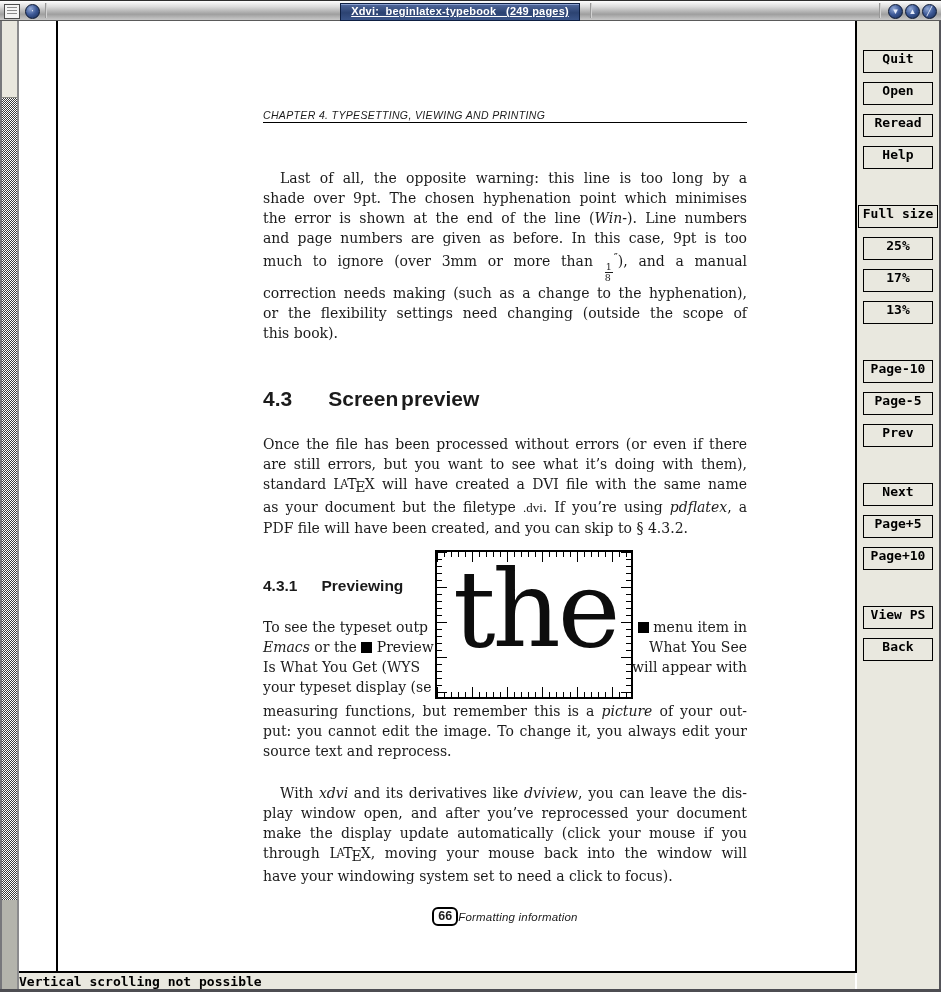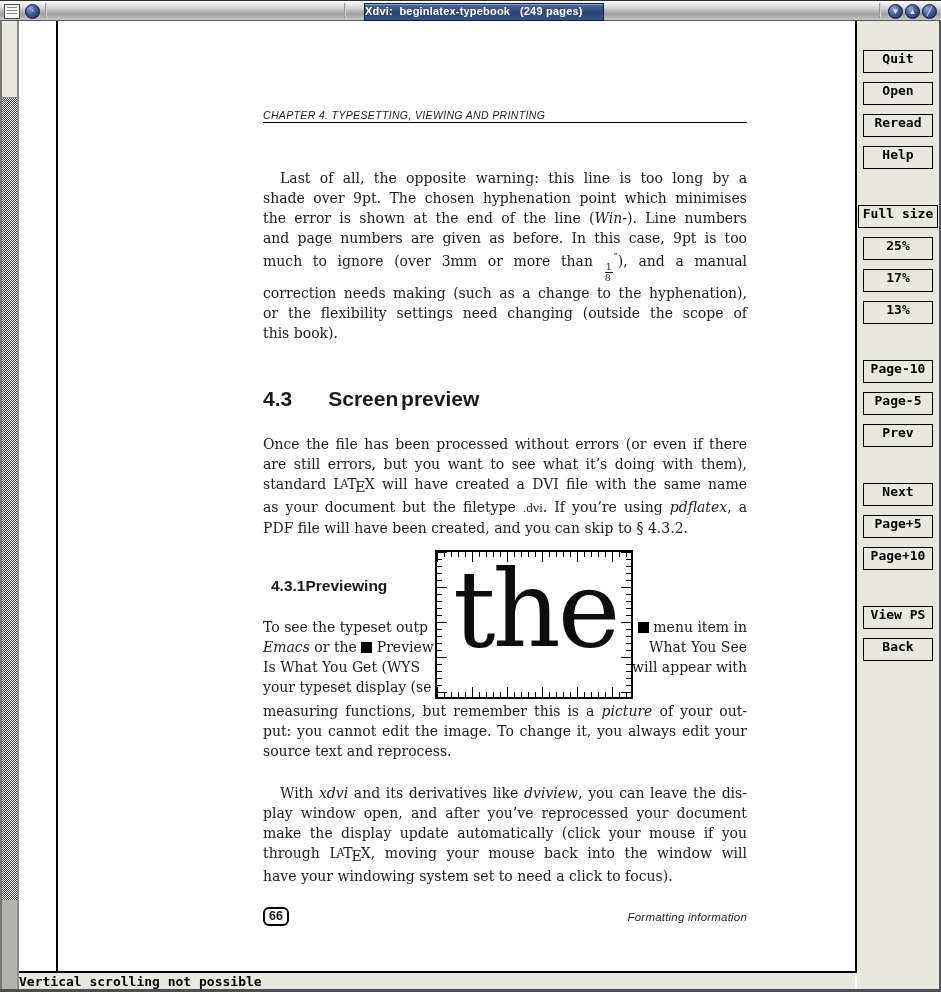--- a/index.html
+++ b/index.html
@@ -15,25 +15,25 @@
   .app-icon{position:absolute;left:4px;top:3px;width:16px;height:15px;background:#f4f4f4;
     border:1px solid #4c4c4c;box-sizing:border-box;}
   .app-icon::after{content:"";position:absolute;inset:2px;
     background:repeating-linear-gradient(180deg,#8a8a8a 0 1px,transparent 1px 3px);}
   .wbtn{width:15px;height:15px;border-radius:50%;border:1px solid #0b1834;box-sizing:border-box;
     background:radial-gradient(circle at 35% 30%,#92a9d6,#3c5896 48%,#16294f);
     display:flex;align-items:center;justify-content:center;}
   .menu-btn{position:absolute;left:25px;top:3px;}
   .win-controls{position:absolute;right:4px;top:3px;display:flex;gap:2px;}
   .wglyph{color:#e8eefb;font-size:9px;line-height:1;font-family:"DejaVu Sans",sans-serif;}
-  .title-plate{position:absolute;left:364px;top:2px;width:238px;height:16px;
+  .title-plate{position:absolute;left:340px;top:2px;width:238px;height:16px;
     background:linear-gradient(#50689c,#2c4372 55%,#3a5488);
     border:1px solid #0e1f42;box-shadow:inset 0 1px 0 #8aa0cf,0 1px 0 rgba(255,255,255,.65);
-    color:#ffffff;font:700 11px/15px "Liberation Sans",sans-serif;text-align:left;
-    white-space:pre;overflow:hidden;letter-spacing:.2px;}
+    color:#ffffff;font:700 11px/15px "Liberation Sans",sans-serif;text-align:center;
+    white-space:pre;overflow:hidden;letter-spacing:.2px;text-decoration:underline;}
 
   
   .win-lt{position:absolute;left:0;top:21px;width:2px;height:971px;background:#77777b;}
   .win-rt{position:absolute;left:939px;top:21px;width:2px;height:971px;background:#55555a;}
   .win-bt{position:absolute;left:0;top:989px;width:941px;height:3px;background:#4d4d52;z-index:9;}
 
   
   .vscroll{position:absolute;left:2px;top:21px;width:15px;height:971px;background:#b4b4ac;}
   .vthumb{position:absolute;left:0;top:0;width:15px;height:77px;background:#e9e7de;
     border-bottom:1px solid #8a8a84;box-sizing:border-box;}
@@ -69,24 +69,24 @@
   .sq{display:inline-block;width:11px;height:11px;background:#000;vertical-align:-1px;}
   .ltx span{display:inline-block;}
   .lx1{font-size:.72em;vertical-align:.22em;margin:0 -.1em 0 -.18em;}
   .lx3{vertical-align:-.18em;margin:0 -.06em 0 -.08em;}
   .fr{display:inline-flex;flex-direction:column;vertical-align:-4px;font-size:9.5px;
       line-height:1.05;text-align:center;margin:0 1px;}
   .fn{border-bottom:1px solid #1b1b1b;padding:0 1px;}
   .fs{font-size:11px;vertical-align:5px;}
   .h43{position:absolute;top:366px;left:0;display:flex;gap:36px;
     font:700 21px "Liberation Sans",sans-serif;word-spacing:-3px;}
-  .h431{position:absolute;top:556px;left:8px;display:flex;
+  .h431{position:absolute;top:556px;left:0;display:flex;gap:24px;
     font:700 15.5px "Liberation Sans",sans-serif;}
   .footer{position:absolute;top:886px;left:0;width:100%;display:flex;
-    justify-content:space-between;align-items:center;}
+    justify-content:center;align-items:center;}
   .pagenum{border:2px solid #000;border-radius:6px;padding:0 4px;
     font:700 12.5px/15px "Liberation Sans",sans-serif;}
   .runfoot{font:italic 11.5px "Liberation Sans",sans-serif;letter-spacing:.2px;}
 
   
   .mag{position:absolute;left:435px;top:550px;width:194px;height:145px;background:#fff;
        border:2px solid #000;z-index:6;}
   .magword{position:absolute;left:16px;top:2px;font:106px/1.05 "DejaVu Serif",serif;
        letter-spacing:-3px;color:#0d0d0d;z-index:2;}
   .tk{position:absolute;z-index:1;}

